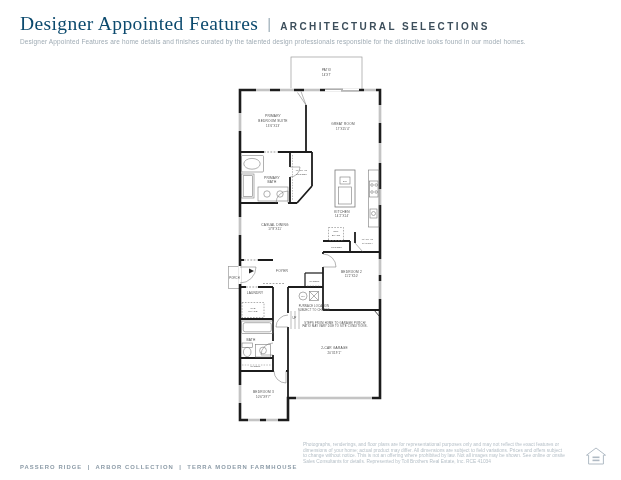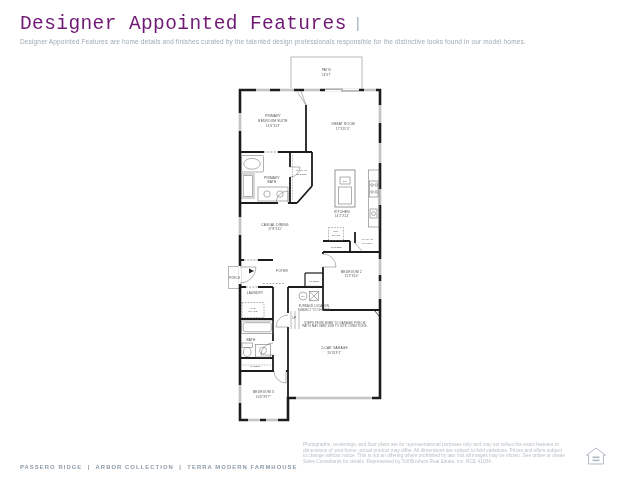--- a/index.html
+++ b/index.html
@@ -2,21 +2,21 @@
 <html><head>
 <meta charset="utf-8">
 <style>
   html,body { margin:0; padding:0; }
   body { width:621px; height:480px; background:#fff; font-family:"Liberation Sans", sans-serif; }
   .page { position:relative; width:621px; height:480px; background:#ffffff; overflow:hidden; }
 
   
   .header { position:absolute; left:20px; top:13px; }
   .title-row { display:flex; align-items:baseline; }
-  .brand-title { font-family:Liberation Mono, monospace; font-size:19.5px; color:#701a75; letter-spacing:0.4px; }
+  .brand-title { font-family:Liberation Serif, serif; font-size:19.5px; color:#0c4a6e; letter-spacing:0.4px; }
   .vbar { color:#9fb0ba; font-size:15px; font-weight:300; margin:0 9px; position:relative; top:-1px; }
   .arch-label { font-size:10px; font-weight:700; letter-spacing:2.4px; color:#3c4e5b; }
   .description { margin-top:3px; font-size:6.5px; color:#9fabb4; letter-spacing:0.15px; }
 
   
   .plan { position:absolute; left:228px; top:55px; }
   .plan text { font-family:"Liberation Sans", sans-serif; fill:#4a4a4a; letter-spacing:0.2px; }
   .rn { font-size:3.2px; }
   .rd { font-size:2.9px; fill:#5a5a5a; }
   .tiny { font-size:2.5px; }
@@ -32,20 +32,21 @@
 </style>
 </head>
 <body>
 
 <div class="page">
 
   <div class="header">
     <div class="title-row">
       <span class="brand-title">Designer Appointed Features</span>
       <span class="vbar">|</span>
+      <span class="arch-label">ARCHITECTURAL SELECTIONS</span>
     </div>
     <div class="description">Designer Appointed Features are home details and finishes curated by the talented design professionals responsible for the distinctive looks found in our model homes.</div>
   </div>
 
   <svg class="plan" width="167" height="375" viewBox="0 0 167 375">
 
     <g fill="none" stroke="#9a9a9a" stroke-width="0.7">
       <rect x="63" y="2" width="71" height="33"></rect>
       <rect x="0.5" y="211.5" width="12.5" height="22"></rect>
     </g>

